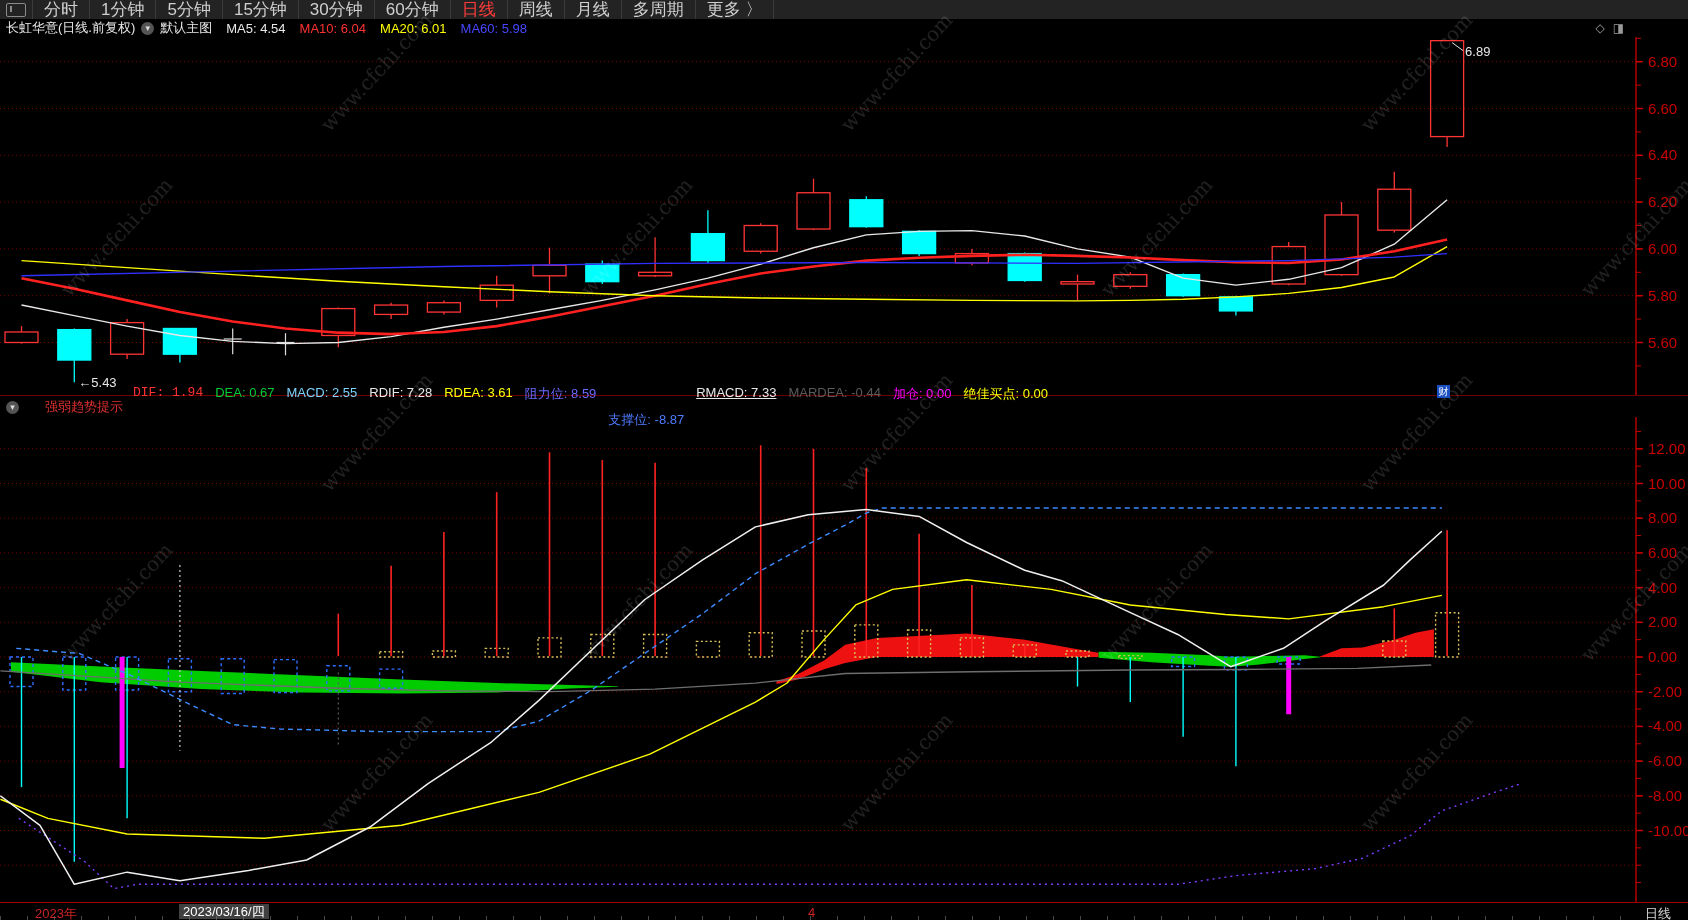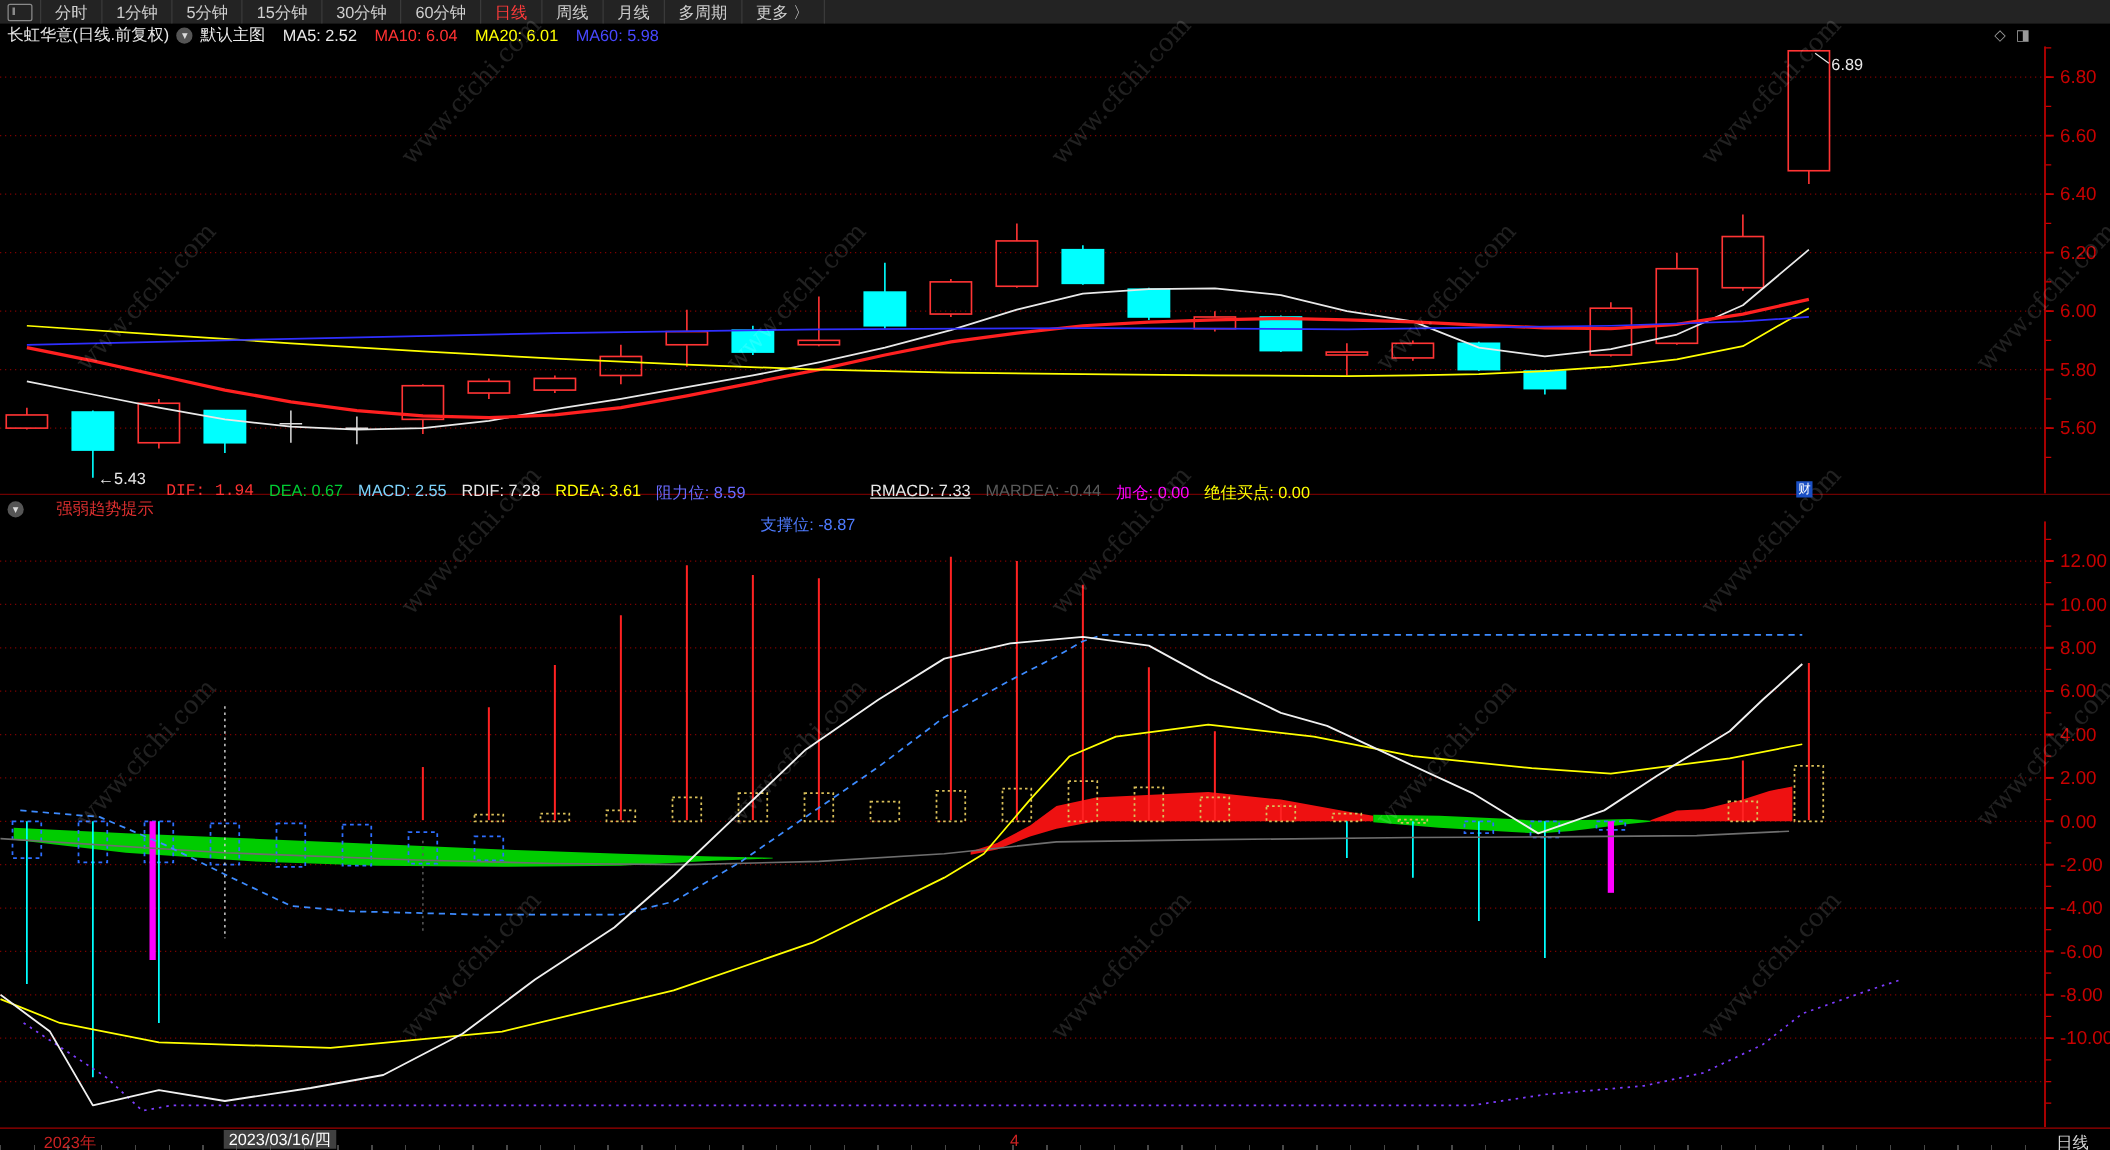--- a/index.html
+++ b/index.html
@@ -1,20 +1,20 @@
 <!DOCTYPE html>
 <html><head>
 <meta charset="utf-8">
 <style>
   html,body{margin:0;padding:0;background:#000;}
   .screen{position:relative;width:1688px;height:920px;background:#000;overflow:hidden;
     font-family:"Liberation Sans","DejaVu Sans",sans-serif;}
   
   .toolbar{position:absolute;left:0;top:0;width:1688px;height:19px;background:#232323;
-    border-bottom:1px solid #0a0a0a;display:flex;align-items:center;font-size:13px;color:#cfcfcf;}
+    border-bottom:1px solid #0a0a0a;display:flex;align-items:center;font-size:17px;color:#cfcfcf;}
   .tb-icon{width:18px;height:12px;margin:0 6px 0 6px;border:1px solid #8a8a8a;border-radius:2px;
     position:relative;display:inline-block;}
   .tb-icon:before{content:"";position:absolute;left:3px;top:2px;width:4px;height:6px;border-left:2px solid #8a8a8a;}
   .tb-left,.tb-right{display:flex;align-items:center;height:100%;}
   .tb-right{margin-left:auto;}
   .tb-item{padding:0 11px;height:100%;display:flex;align-items:center;border-right:1px solid #3a3a3a;cursor:default;white-space:nowrap;}
   .tb-left .tb-item:first-child{border-left:1px solid #3a3a3a;}
   .tb-item.active{color:#ff3b3b;}
   
   .infobar{position:absolute;left:0;top:19px;width:1688px;height:18px;background:#000;display:flex;
@@ -69,21 +69,21 @@
         <span class="tb-item">多周期</span>
         <span class="tb-item">更多 〉</span>
       </div>
   </div>
 
   <div class="infobar">
     <span class="title">长虹华意(日线.前复权)</span>
     <span class="circle-icon">▾</span>
     <span>默认主图</span>
     <span id="maFields" style="display:flex;">
-        <span class="ma-field" style="color: rgb(232, 232, 232);">MA5: 2.52</span>
+        <span class="ma-field" style="color: rgb(232, 232, 232);">MA5: 4.54</span>
         <span class="ma-field" style="color: rgb(255, 50, 50);">MA10: 6.04</span>
         <span class="ma-field" style="color: rgb(255, 255, 0);">MA20: 6.01</span>
         <span class="ma-field" style="color: rgb(71, 71, 255);">MA60: 5.98</span>
       </span>
     <span class="info-icons">
       <span>◇</span>
       <span>◨</span>
     </span>
   </div>
 

